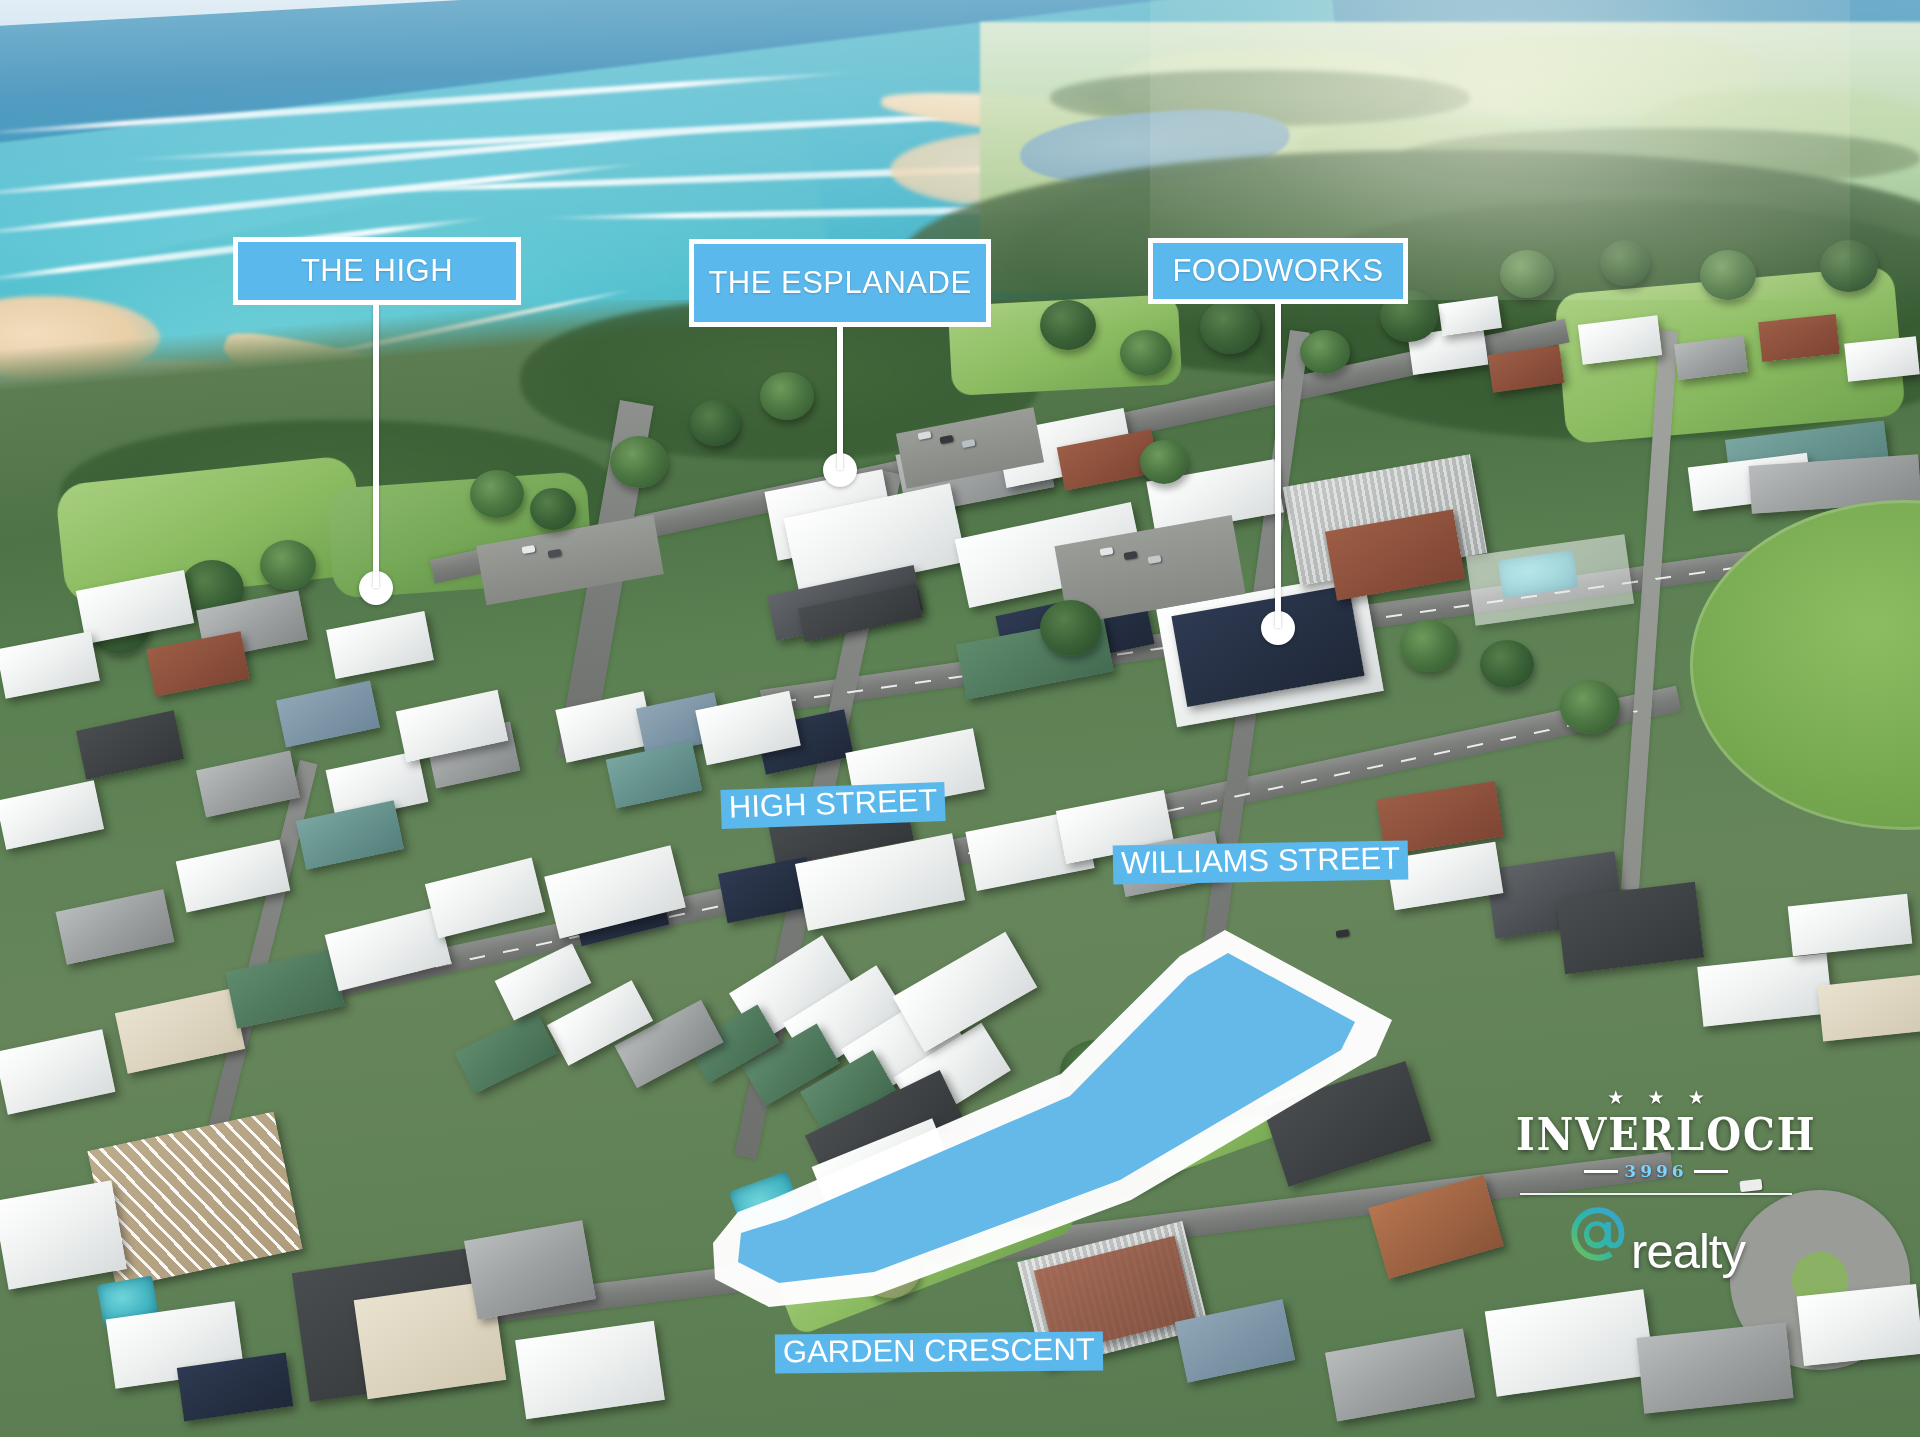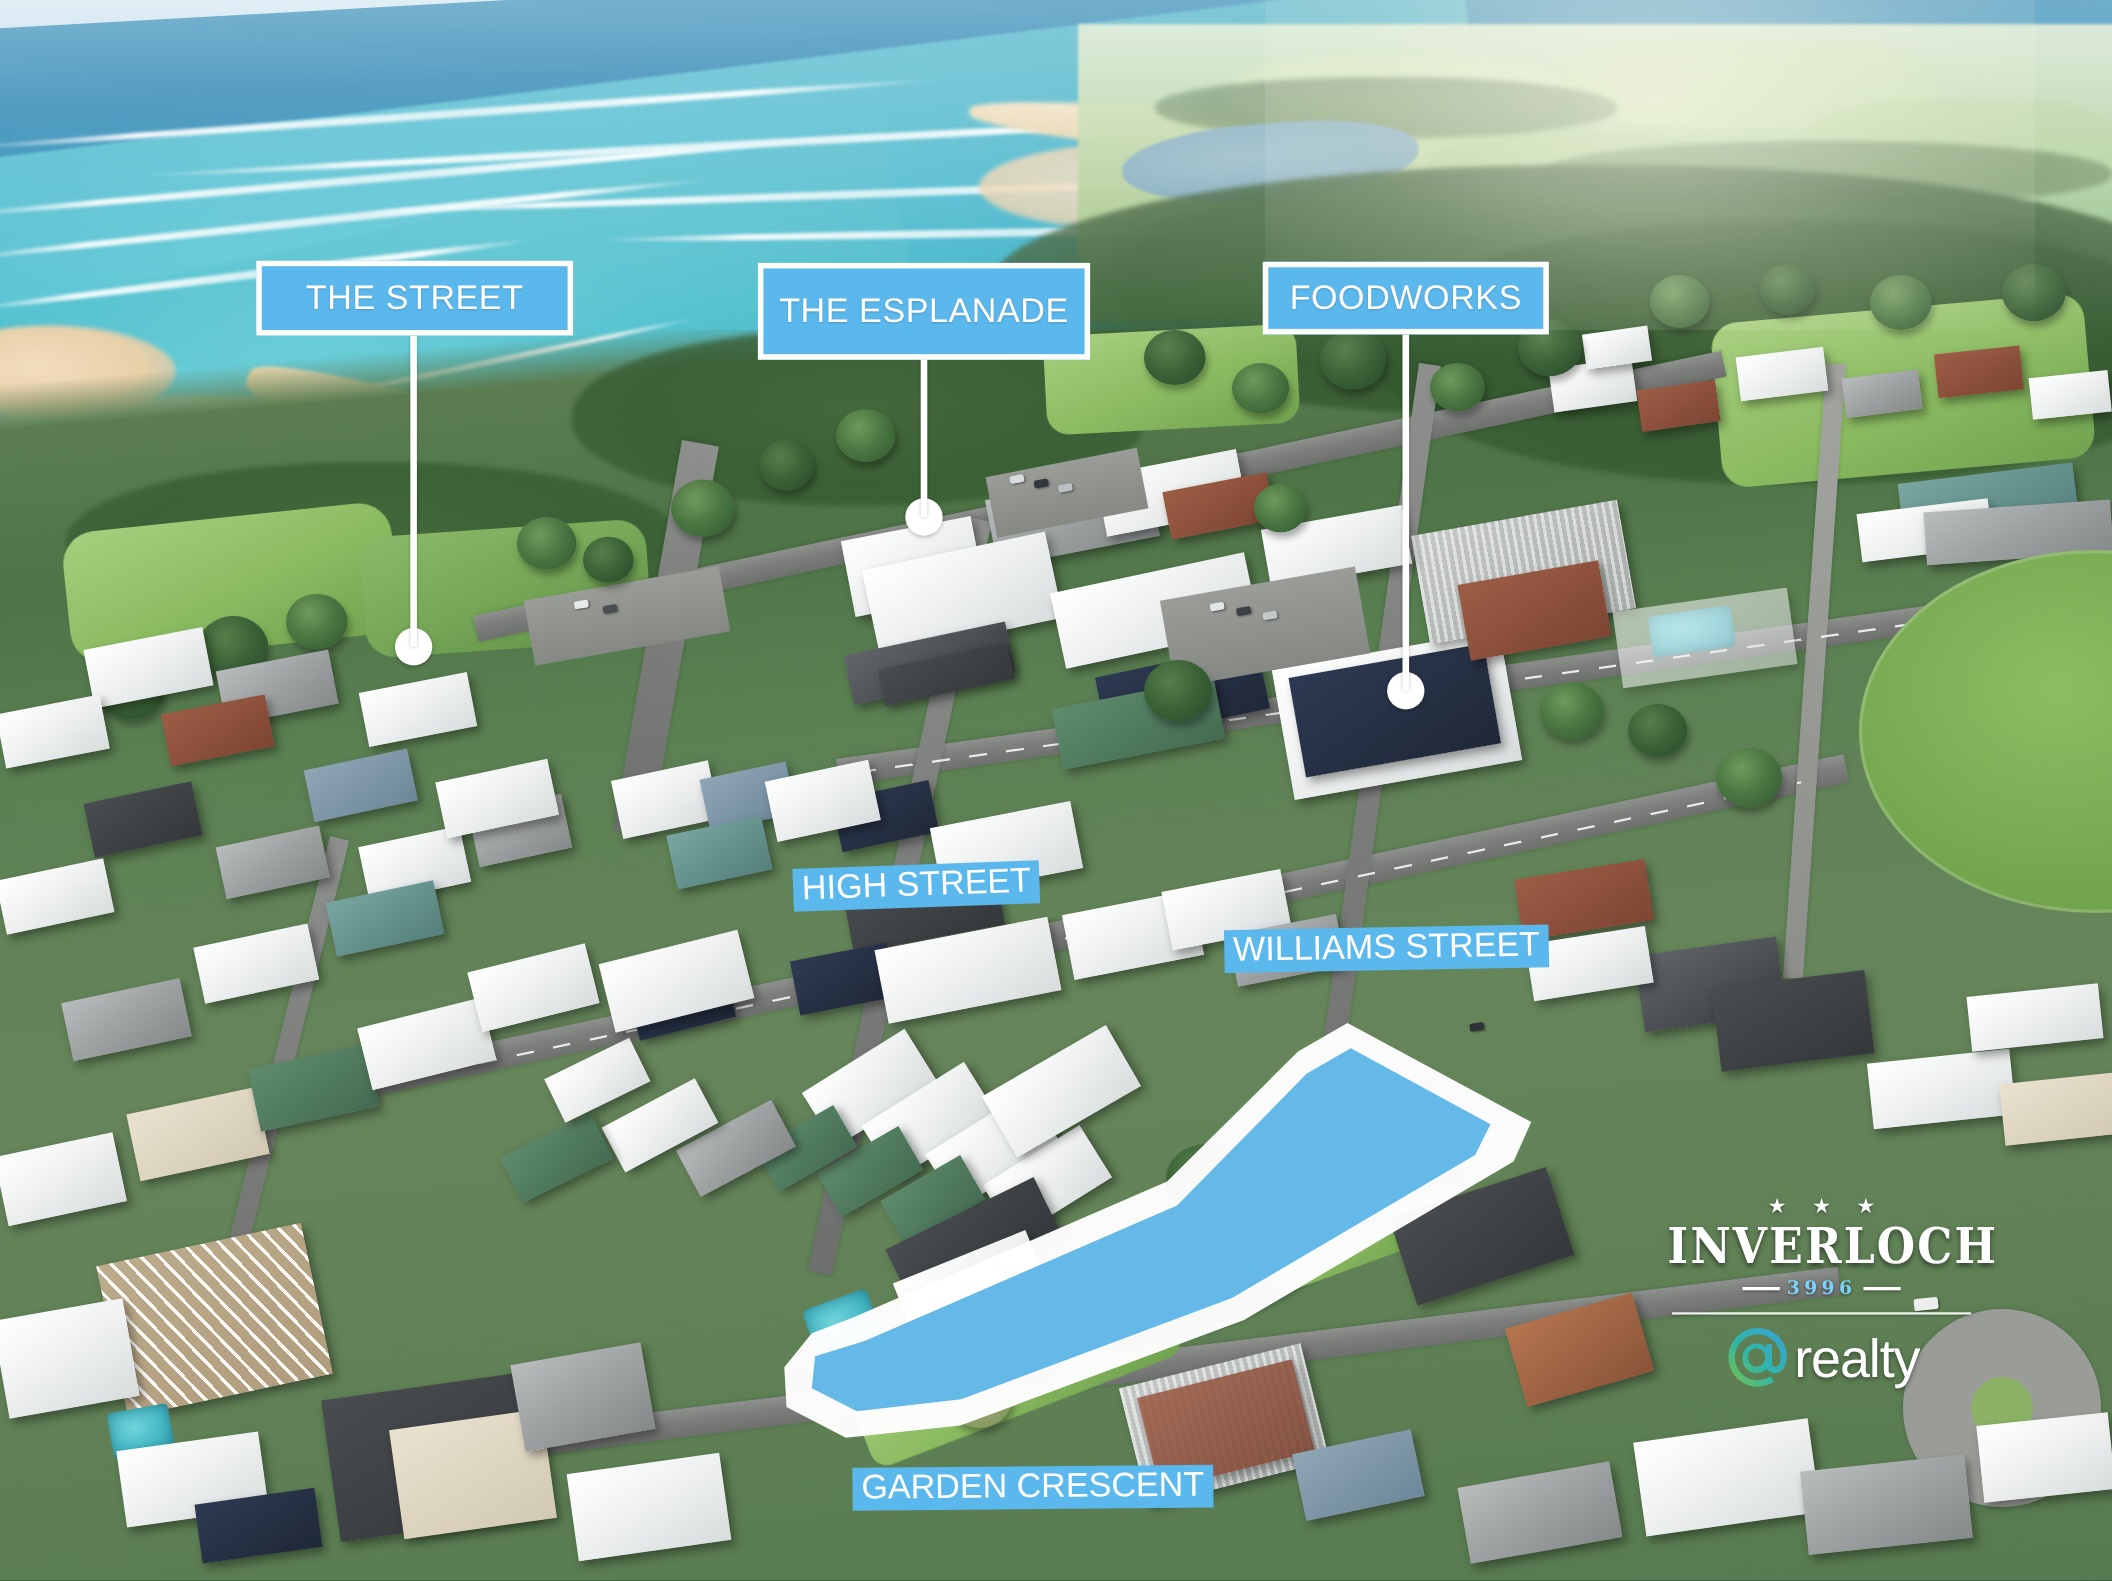--- a/index.html
+++ b/index.html
@@ -268,21 +268,21 @@
   .logo-realty {
     display: flex; align-items: center; justify-content: center; gap: 2px;
   }
   .at-circle {
     width: 62px; height: 62px; position: relative; flex: 0 0 auto;
   }
   .logo-realty-text {
     font-size: 49px; color: #fff; font-weight: 400; letter-spacing: -1px;
     text-shadow: 0 2px 5px rgba(0,0,0,.45);
     line-height: 1;
-    position: relative; top: 2px;
+    position: relative; top: 17px;
   }
 </style>
 </head>
 <body>
 
 <div id="stage">
 
   <div class="layer">
     <div class="sky"></div>
     <div class="ocean-deep"></div>
@@ -513,21 +513,21 @@
   <div class="leader-dot" style="left:359px; top:571px;"></div>
   <div class="leader" style="left:373px; top:305px; height:283px;"></div>
 
   <div class="leader-dot" style="left:823px; top:453px;"></div>
   <div class="leader" style="left:837px; top:307px; height:163px;"></div>
 
   <div class="leader-dot" style="left:1261px; top:611px;"></div>
   <div class="leader" style="left:1275px; top:304px; height:324px;"></div>
 
   <div class="callout" style="left:233px; top:237px; width:288px; height:68px; background:#5bb8ec; font-size:31px;">
-    <span>THE STREET</span>
+    <span>THE HIGH</span>
   </div>
 
   <div class="callout" style="left:689px; top:239px; width:302px; height:88px; background:#5bb8ec; font-size:31px;">
     <span>THE ESPLANADE</span>
   </div>
 
   <div class="callout" style="left:1148px; top:238px; width:260px; height:66px; background:#5bb8ec; font-size:31px;">
     <span>FOODWORKS</span>
   </div>
 

